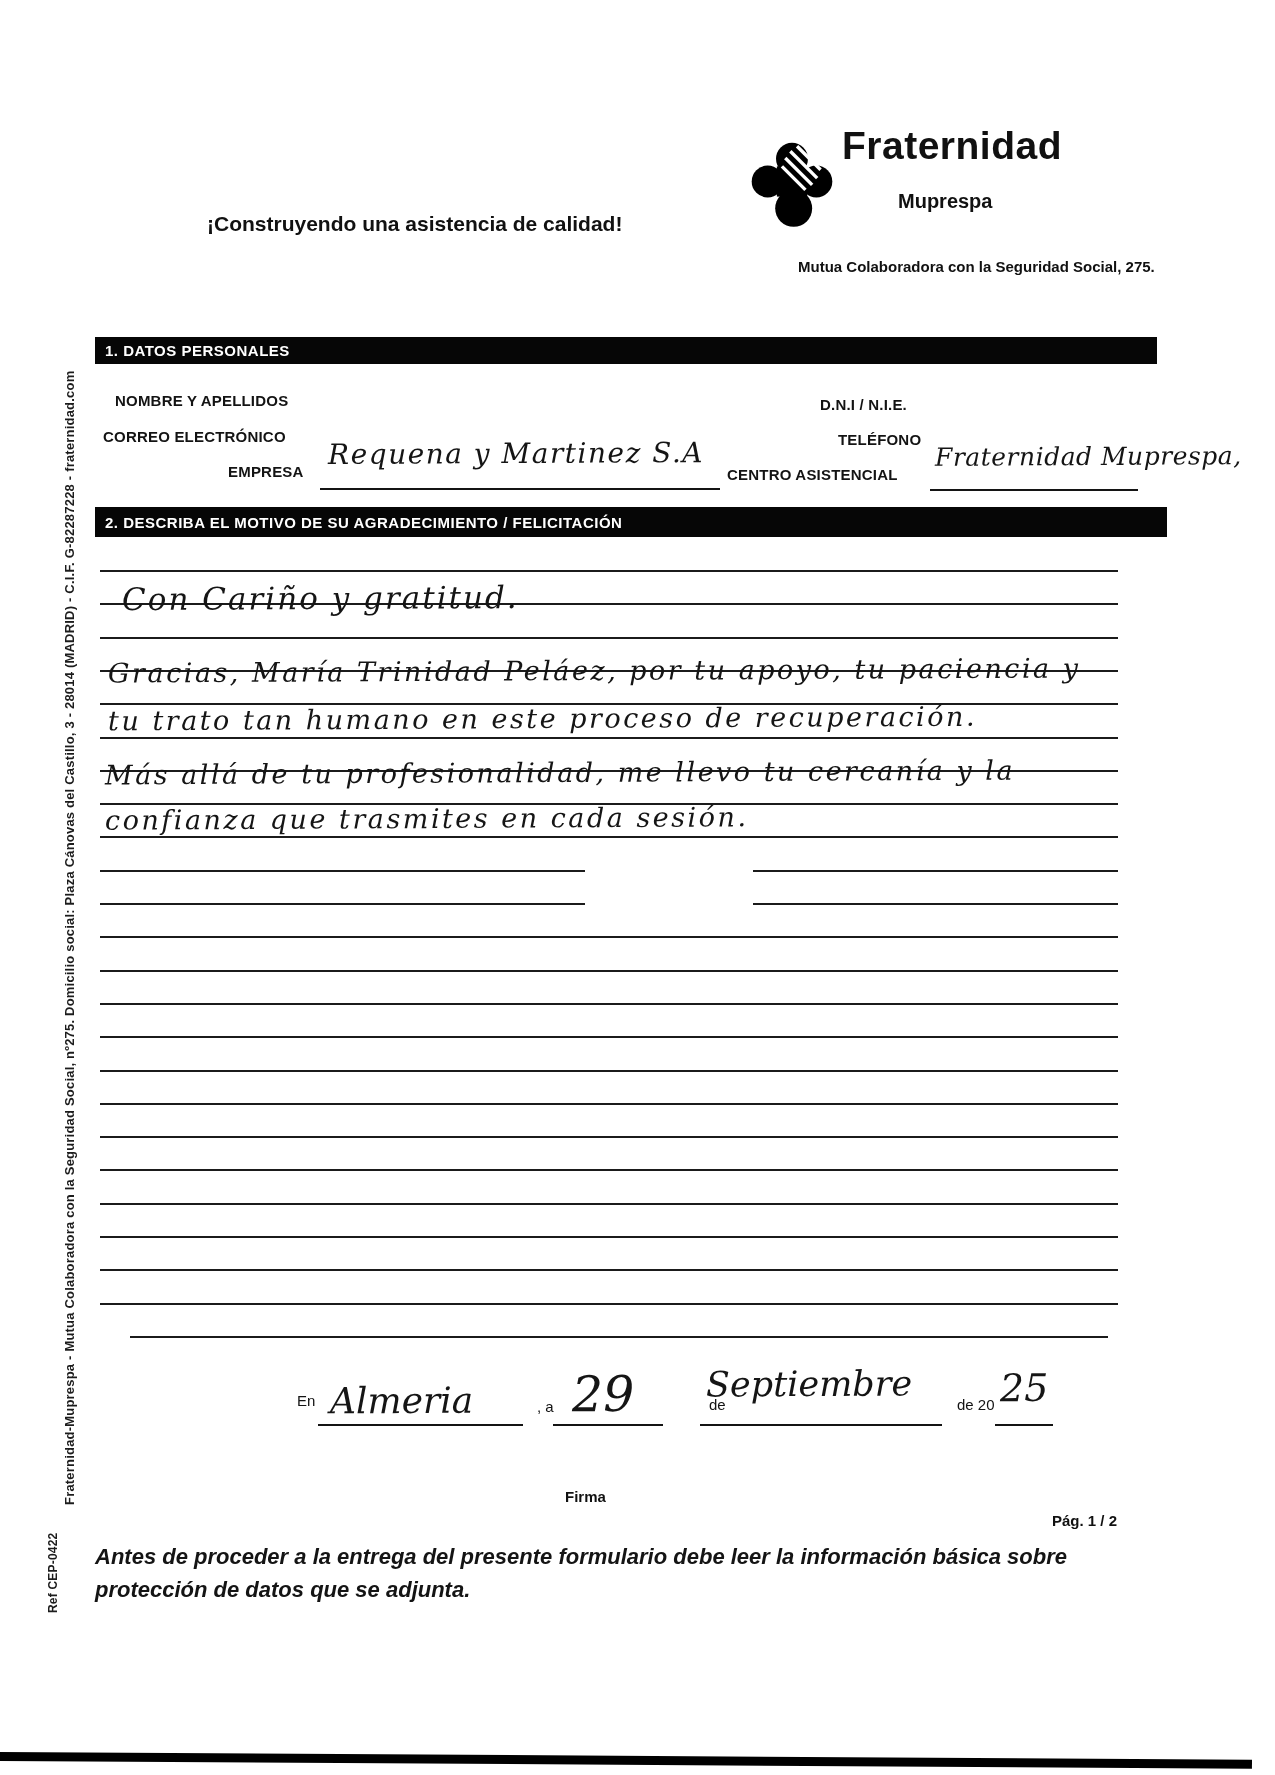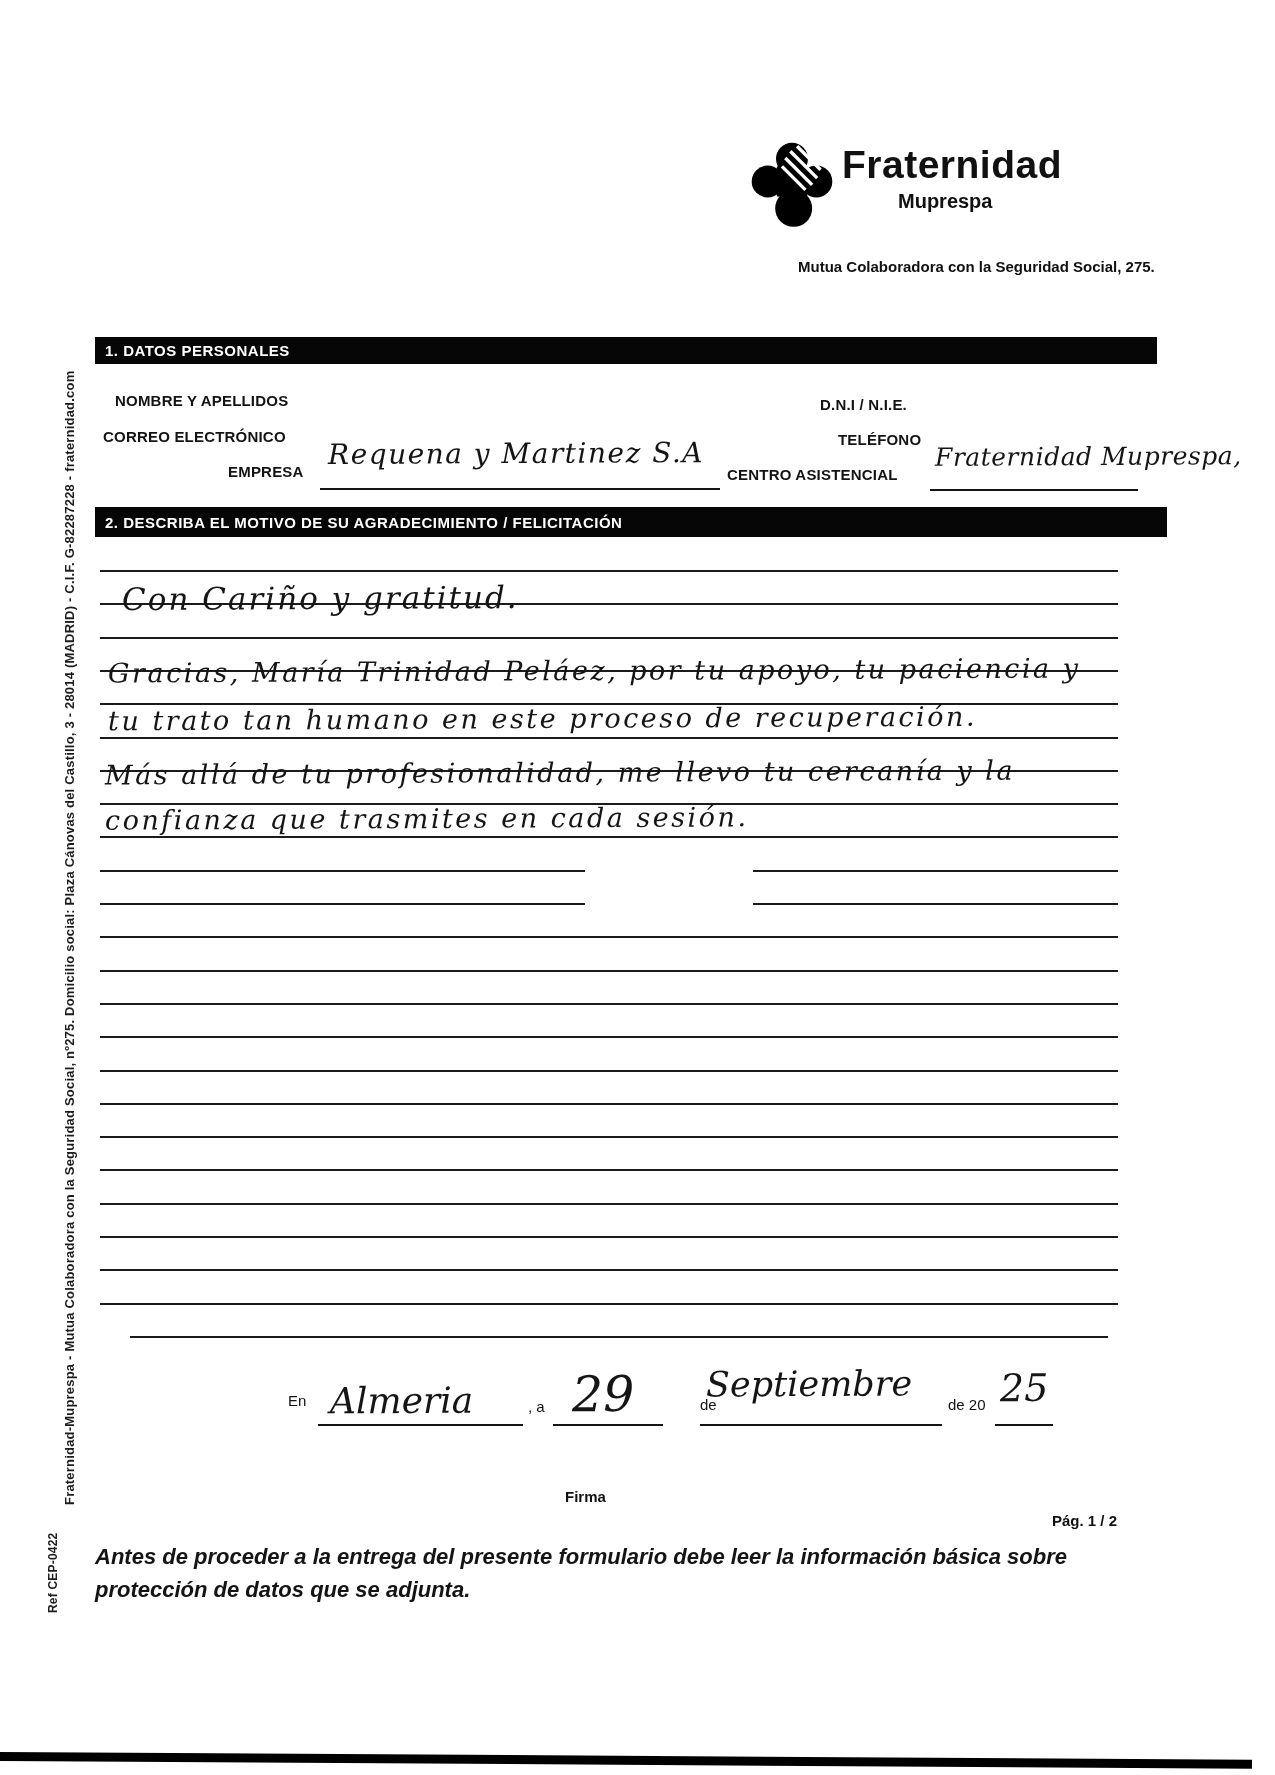--- a/index.html
+++ b/index.html
@@ -30,21 +30,21 @@
   .logo-sub{position:absolute;font-size:20px;font-weight:600;white-space:nowrap;}
   .tagline{position:absolute;font-size:15px;font-weight:bold;white-space:nowrap;}
   
   .bar{
     position:absolute;background:#060606;color:#fff;
     font-weight:bold;font-size:15px;letter-spacing:0.5px;
     display:flex;align-items:center;padding-left:10px;box-sizing:border-box;
   }
   
   .lbl{position:absolute;font-weight:bold;font-size:15px;color:#131313;white-space:nowrap;letter-spacing:0.2px;}
-  .small-print{position:absolute;font-size:15px;color:#131313;white-space:nowrap;}
+  .small-print{position:absolute;font-size:15px;color:#131313;white-space:nowrap;margin-left:9px;}
   
   .hw{
     position:absolute;
     font-family:"DejaVu Serif", serif;
     font-style:italic;
     color:#151515;
     white-space:nowrap;
     transform:rotate(-0.3deg);
   }
   .hw-msg{font-size:27px;letter-spacing:2.5px;}
@@ -67,39 +67,40 @@
   }
 </style>
 </head>
 <body>
 
 <div class="page">
 
   <div class="vtext" style="left:62px;top:1505px;">Fraternidad-Muprespa - Mutua Colaboradora con la Seguridad Social, nº275. Domicilio social: Plaza Cánovas del Castillo, 3 - 28014 (MADRID) - C.I.F.   G-82287228 - fraternidad.com</div>
   <div class="vtext" style="left:46px;top:1613px;font-size:12px;">Ref CEP-0422</div>
 
+  <div class="subtitle" style="left:207px;top:212px;">¡Construyendo una asistencia de calidad!</div>
 
   <div style="position:absolute;left:750px;top:136px;width:84px;height:96px;">
     <svg width="84" height="96" viewBox="0 0 100 114">
       <g fill="#000">
         <circle cx="21" cy="54" r="19"></circle>
         <circle cx="50" cy="27" r="19"></circle>
         <circle cx="79" cy="54" r="19"></circle>
         <circle cx="52" cy="86" r="22"></circle>
         <rect x="32" y="36" width="36" height="36"></rect>
       </g>
       <g stroke="#fff" stroke-width="4">
         <line x1="42" y1="26" x2="74" y2="58"></line>
         <line x1="48" y1="18" x2="80" y2="50"></line>
         <line x1="56" y1="12" x2="84" y2="40"></line>
         <line x1="38" y1="36" x2="66" y2="64"></line>
       </g>
     </svg>
   </div>
-  <div class="logo-brand" style="left:842px;top:143px;">Fraternidad</div>
+  <div class="logo-brand" style="left:842px;top:124px;">Fraternidad</div>
   <div class="logo-sub" style="left:898px;top:190px;">Muprespa</div>
   <div class="tagline" style="left:798px;top:258px;">Mutua Colaboradora con la Seguridad Social, 275.</div>
 
   <div class="bar" style="left:95px;top:337px;width:1062px;height:27px;">
     <span>1. DATOS PERSONALES</span>
   </div>
   <div class="lbl" style="left:115px;top:392px;">NOMBRE Y APELLIDOS</div>
   <div class="lbl" style="left:820px;top:396px;">D.N.I / N.I.E.</div>
   <div class="lbl" style="left:103px;top:428px;">CORREO ELECTRÓNICO</div>
   <div class="lbl" style="left:838px;top:431px;">TELÉFONO</div>

